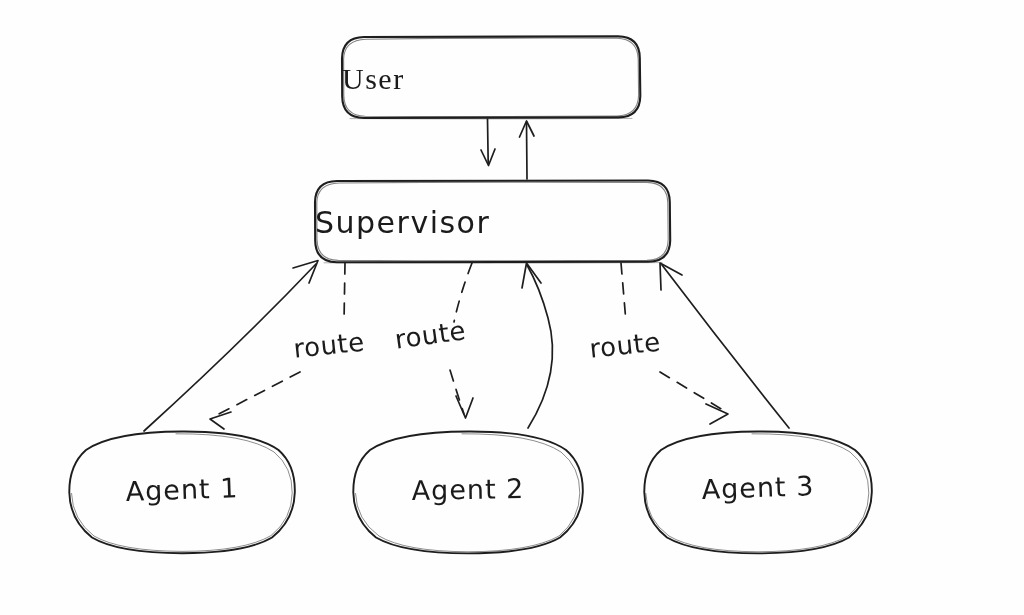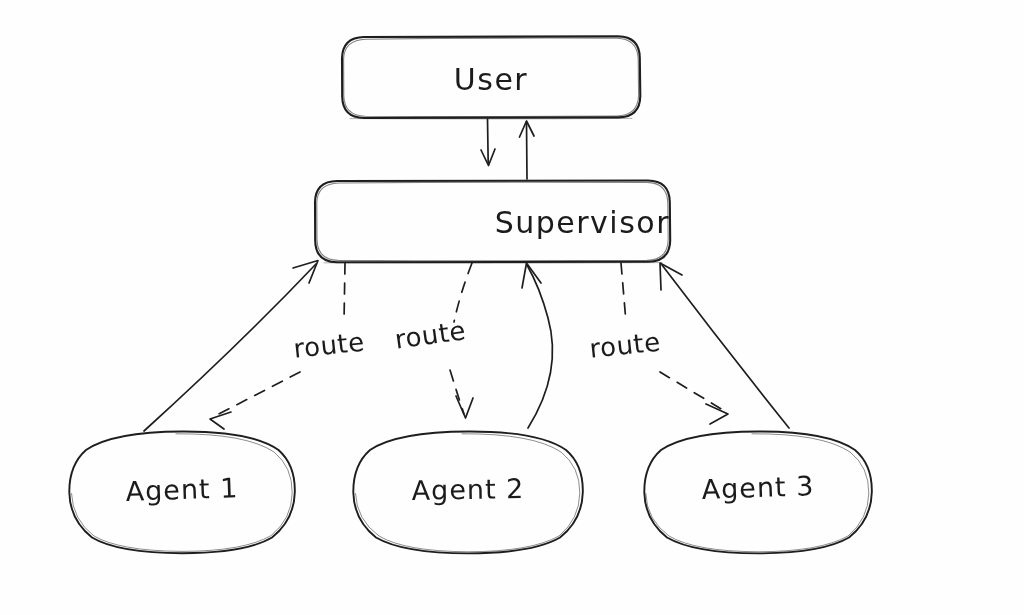--- a/index.html
+++ b/index.html
@@ -150,23 +150,23 @@
       <path class="arrow-head" d="M 706 404 L 728 414 L 710 424"></path>
     </g>
 
     <g>
       <path class="sketch-edge" d="M 789 428 Q 725 348 662 265"></path>
       <path class="arrow-head" d="M 661 290 L 660 263 L 682 275"></path>
     </g>
 
   </svg>
 
-  <div class="node-label box-label" style="left:342px; top:62px; width:298px; text-align:center;">User</div>
+  <div class="node-label box-label" style="left:342px; top:62px; width:298px; text-align:left;font-family:Liberation Serif, serif;">User</div>
 
-  <div class="node-label box-label" style="left:315px; top:205px; width:355px; text-align:right;">Supervisor</div>
+  <div class="node-label box-label" style="left:315px; top:205px; width:355px; text-align:left;">Supervisor</div>
 
   <div class="node-label ellipse-label" style="left:69px; top:474px; width:226px; text-align:center; transform:rotate(-2deg);">Agent 1</div>
 
   <div class="node-label ellipse-label" style="left:353px; top:474px; width:230px; text-align:center; transform:rotate(-1deg);">Agent 2</div>
 
   <div class="node-label ellipse-label" style="left:644px; top:472px; width:228px; text-align:center; transform:rotate(-2deg);">Agent 3</div>
 
   <div class="edge-label" style="left:292px; top:334px; transform:rotate(-6deg); transform-origin:left top;">route</div>
 
   <div class="edge-label" style="left:393px; top:325px; transform:rotate(-8deg); transform-origin:left top;">route</div>

